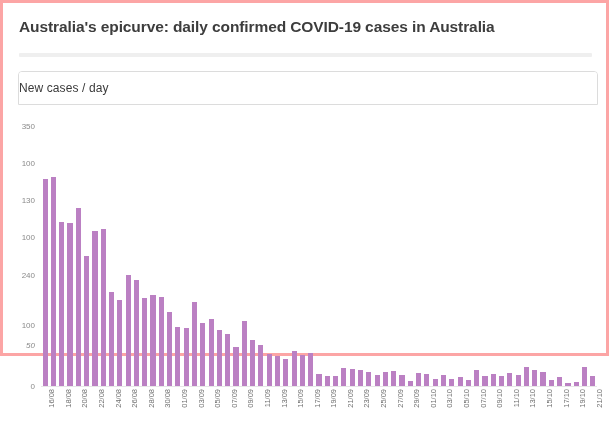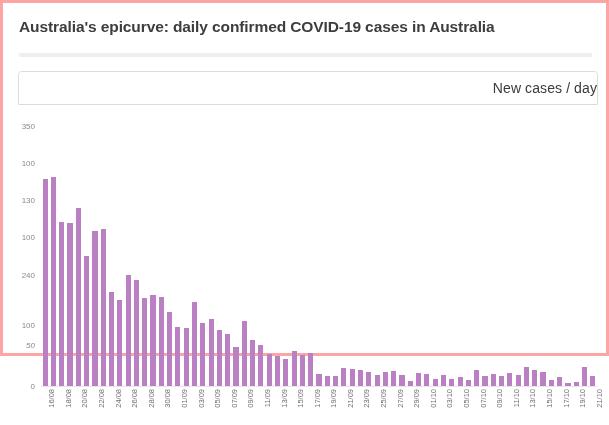--- a/index.html
+++ b/index.html
@@ -50,22 +50,22 @@
     display: flex;
     border: 1px solid #dcdcdc;
     border-radius: 4px 4px 0 0;
     overflow: hidden;
     background: #e2e2e2;
   }
   .tab {
     flex: 1 1 50%;
     display: flex;
     align-items: center;
-    justify-content: flex-end;
-    font-size: 14px;
+    justify-content: flex-start;
+    font-size: 12px;
     color: #4a4a4a;
     background: #e2e2e2;
     letter-spacing: 0.1px;
     cursor: pointer;
     border-right: 1px solid #dcdcdc;
   }
   .tab:last-child { border-right: none; }
   .tab.active {
     background: #ffffff;
     color: #3a3a3a;

